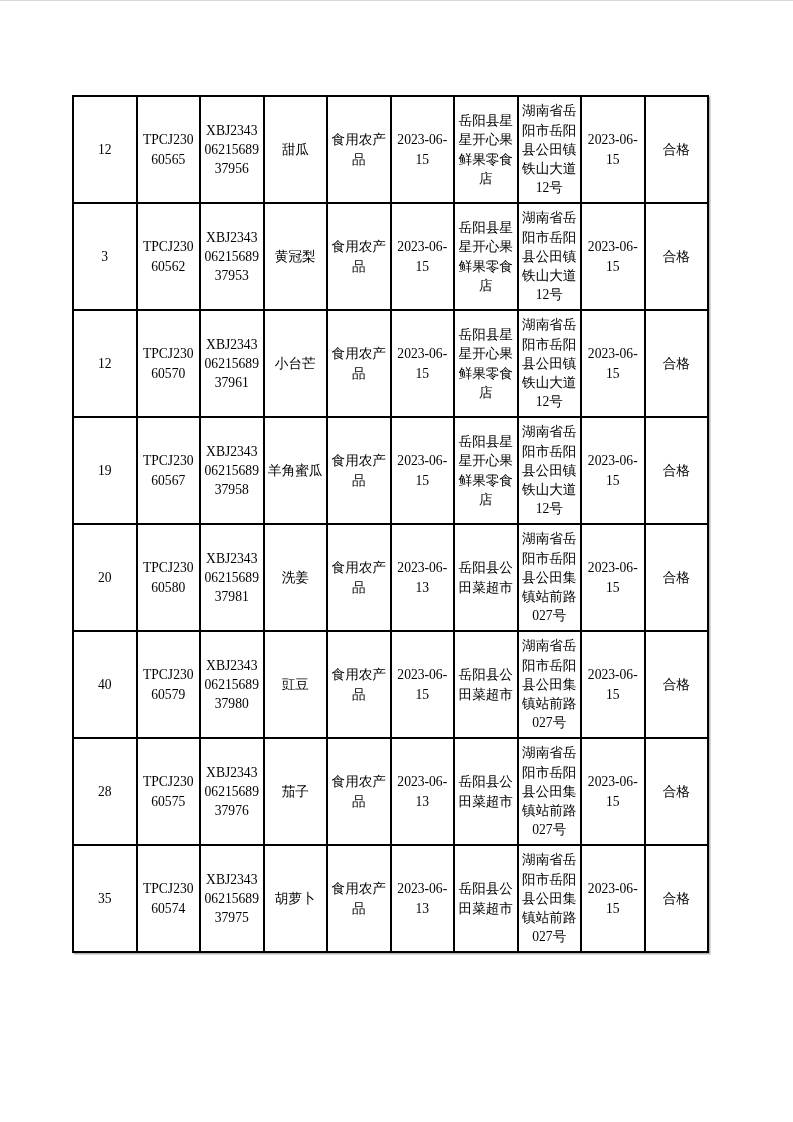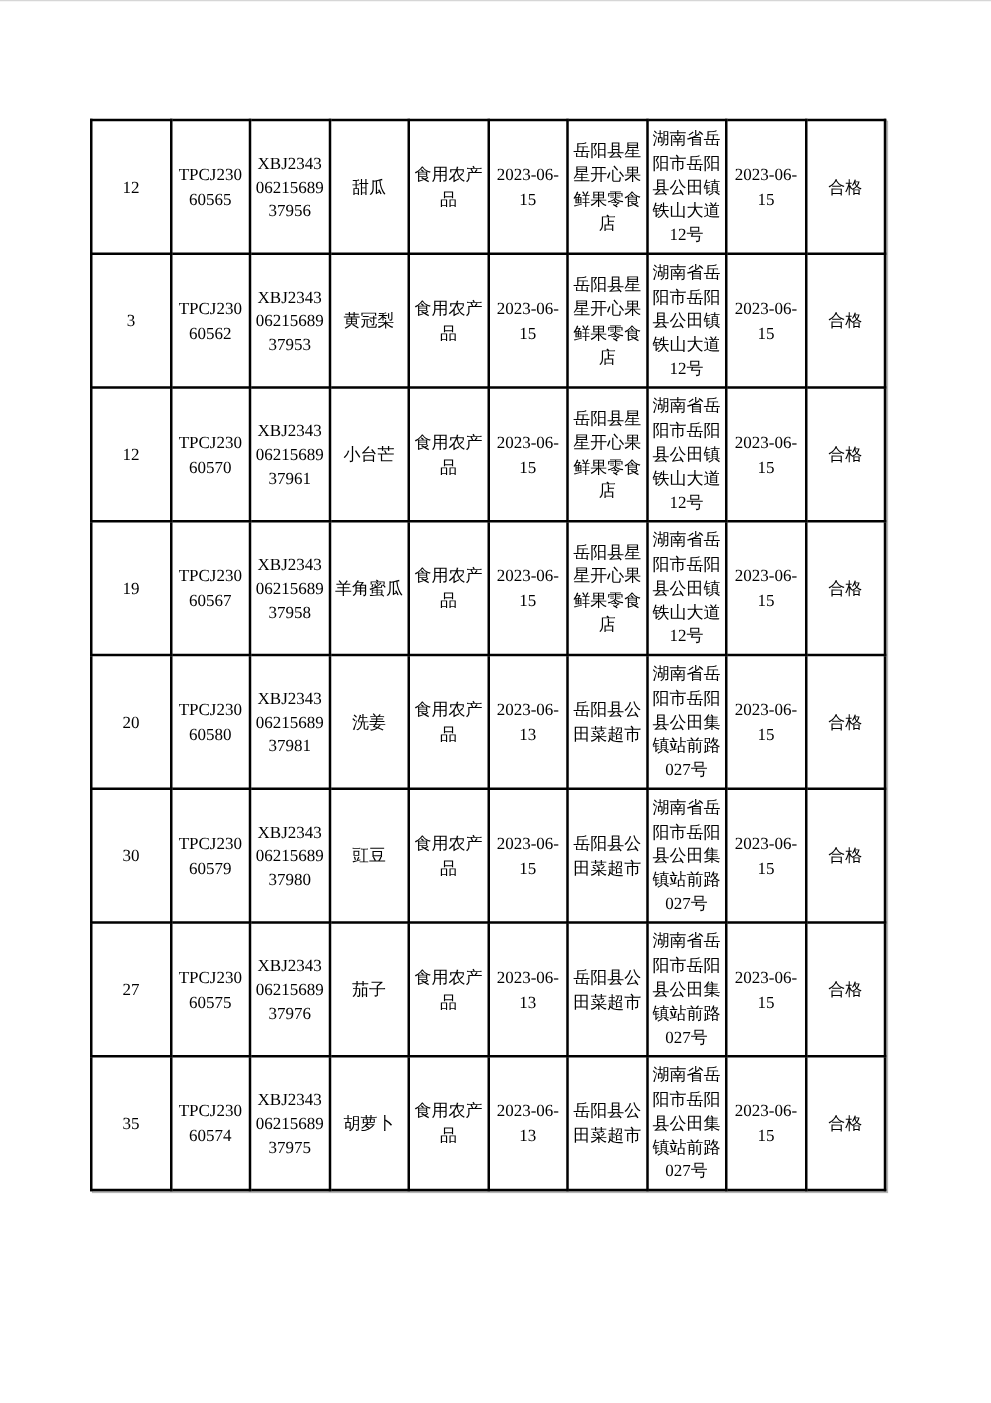--- a/index.html
+++ b/index.html
@@ -111,33 +111,33 @@
         <td>XBJ23430621568937981</td>
         <td>洗姜</td>
         <td>食用农产品</td>
         <td>2023-06-13</td>
         <td>岳阳县公田菜超市</td>
         <td>湖南省岳阳市岳阳县公田集镇站前路027号</td>
         <td>2023-06-15</td>
         <td>合格</td>
       </tr>
       <tr>
-        <td>30</td>
+        <td>40</td>
         <td>TPCJ23060579</td>
         <td>XBJ23430621568937980</td>
         <td>豇豆</td>
         <td>食用农产品</td>
         <td>2023-06-15</td>
         <td>岳阳县公田菜超市</td>
         <td>湖南省岳阳市岳阳县公田集镇站前路027号</td>
         <td>2023-06-15</td>
         <td>合格</td>
       </tr>
       <tr>
-        <td>27</td>
+        <td>28</td>
         <td>TPCJ23060575</td>
         <td>XBJ23430621568937976</td>
         <td>茄子</td>
         <td>食用农产品</td>
         <td>2023-06-13</td>
         <td>岳阳县公田菜超市</td>
         <td>湖南省岳阳市岳阳县公田集镇站前路027号</td>
         <td>2023-06-15</td>
         <td>合格</td>
       </tr>

